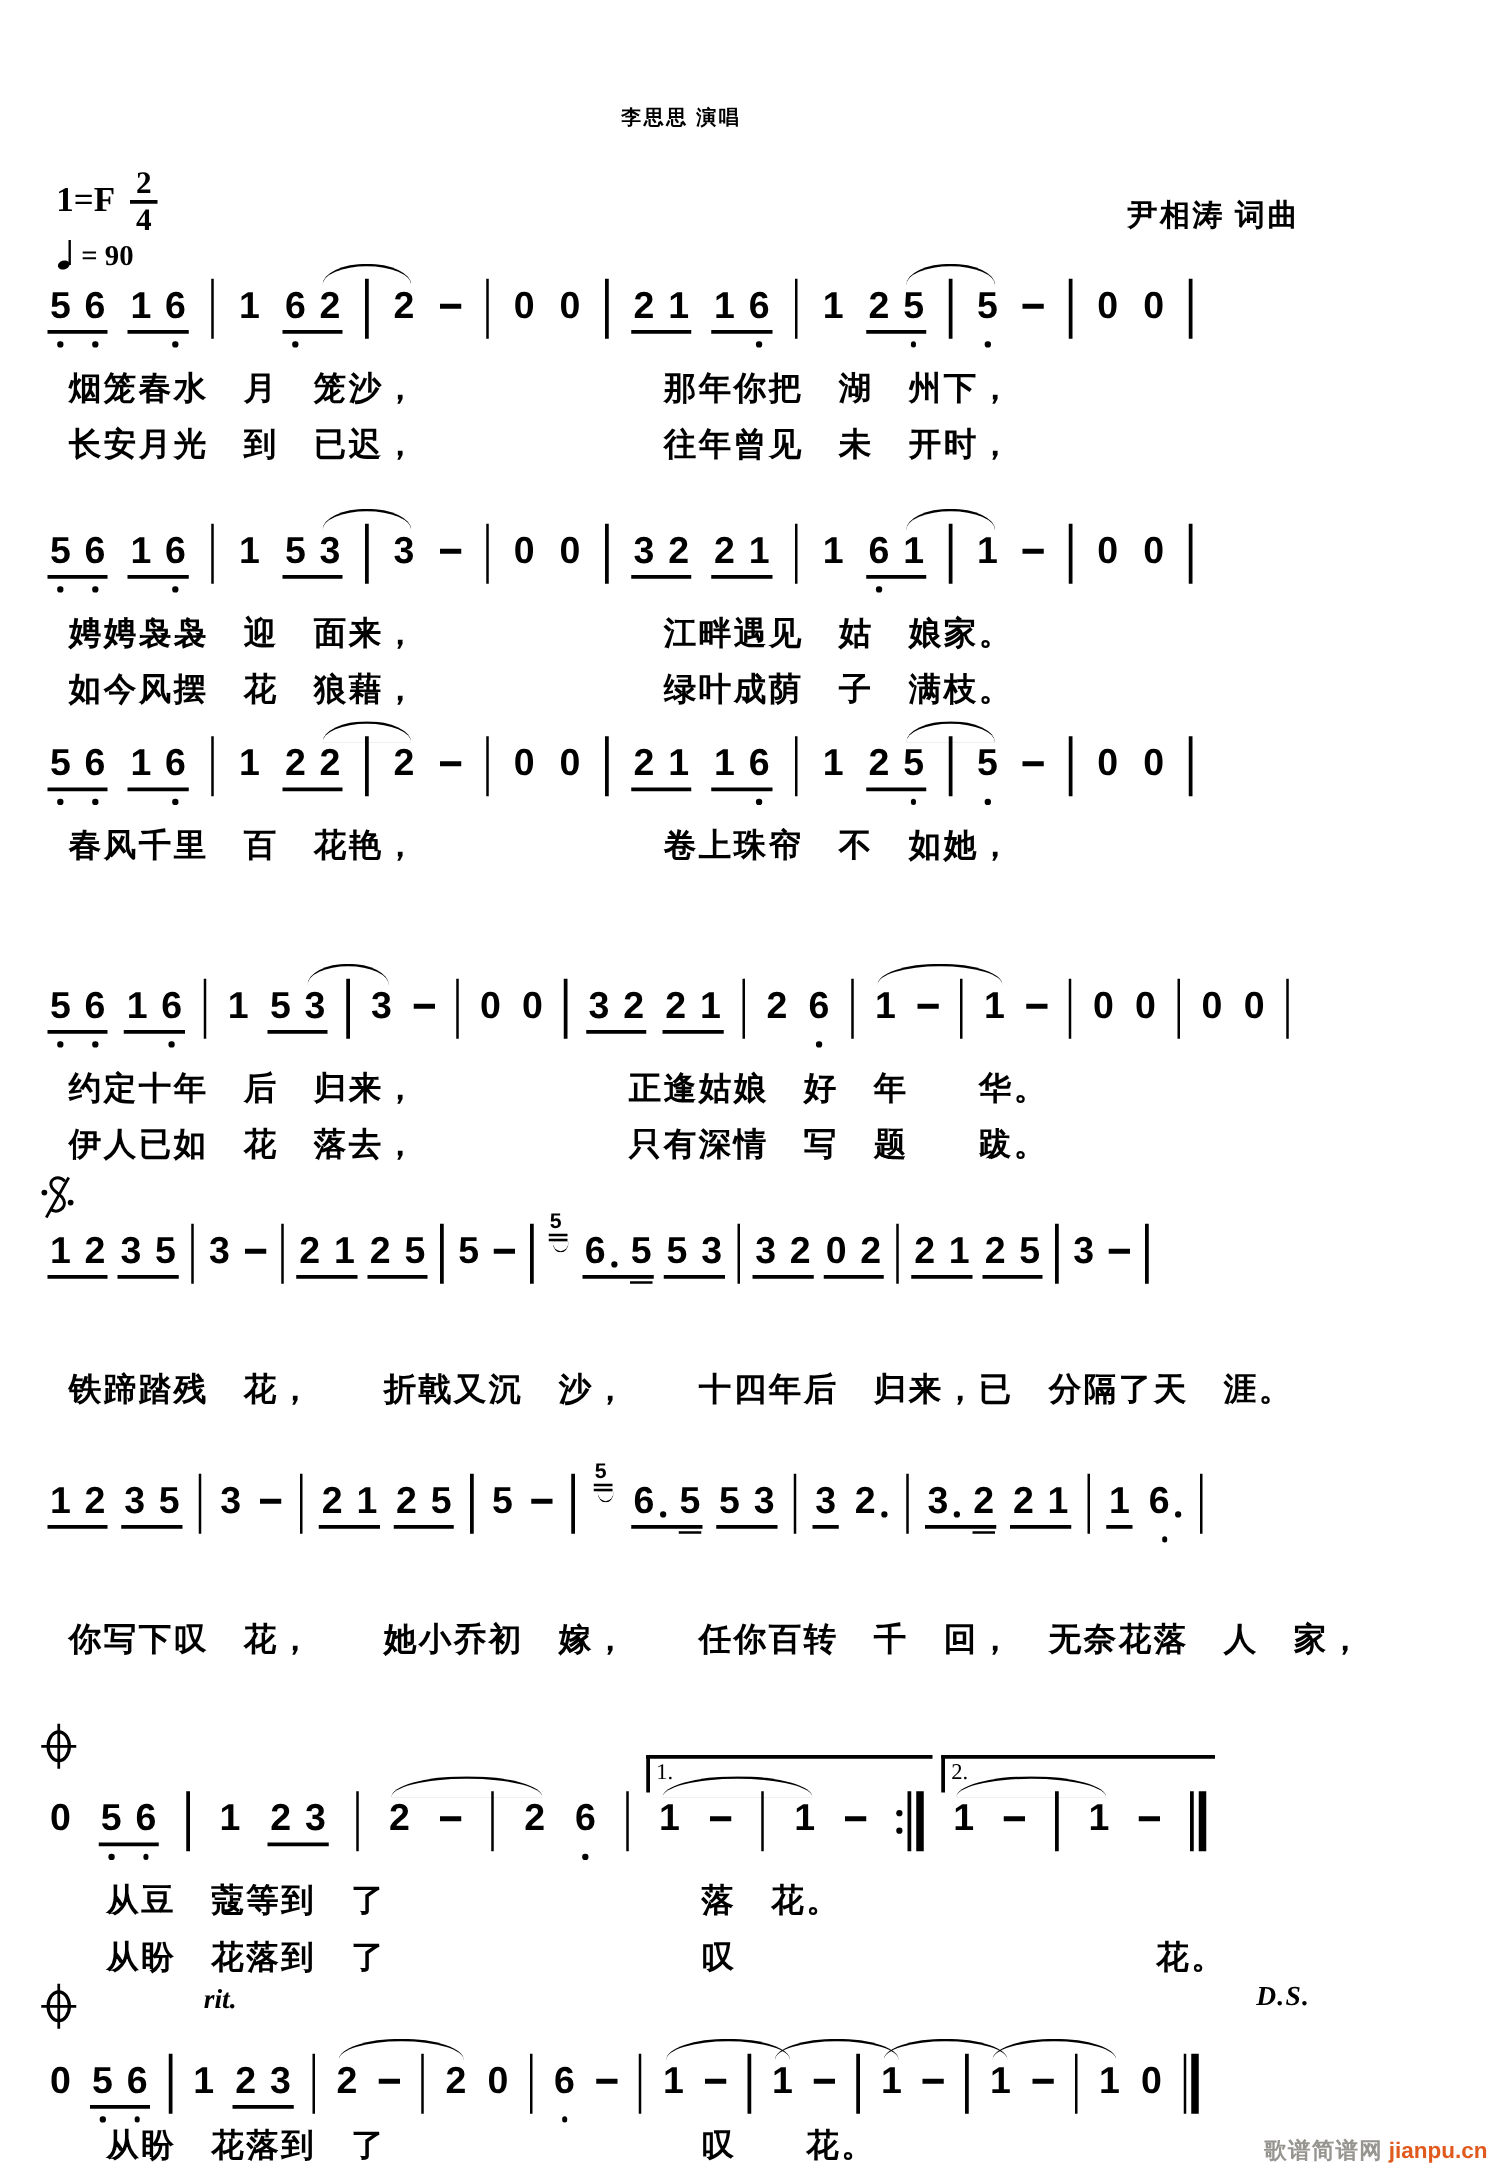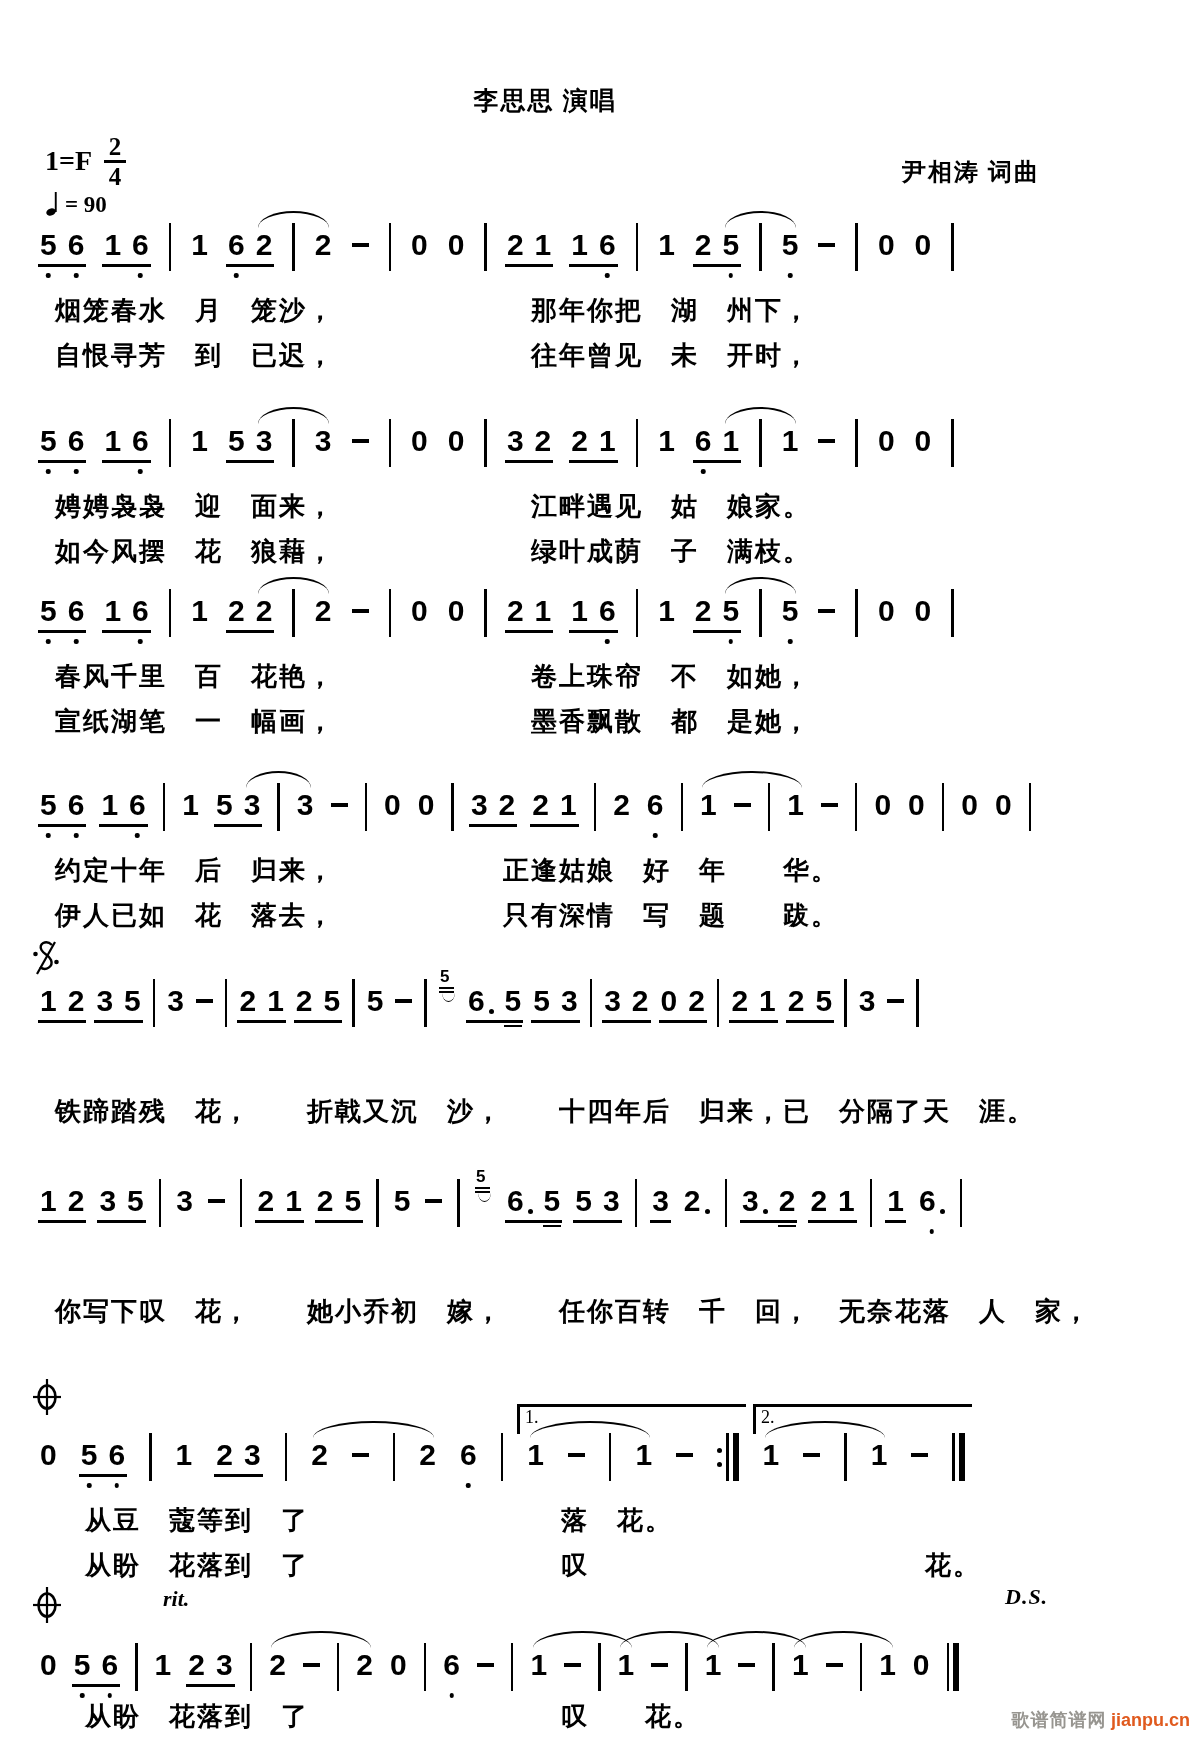--- a/index.html
+++ b/index.html
@@ -1,21 +1,21 @@
 <!DOCTYPE html>
 <html><head>
 <meta charset="utf-8">
 <style>
   html,body{margin:0;padding:0;background:#fff;}
   .sheet{position:relative;width:1200px;height:1743px;background:#ffffff;overflow:hidden;
          font-family:"Liberation Serif","DejaVu Serif",serif;color:#000;}
   .title{position:absolute;top:6px;left:0;width:1090px;text-align:center;
          font-size:52px;font-weight:700;letter-spacing:4px;}
   .subtitle{position:absolute;top:84px;left:0;width:1090px;text-align:center;
-         font-size:25px;font-weight:700;letter-spacing:2px;}
+         font-size:16px;font-weight:700;letter-spacing:2px;}
   .keysig{position:absolute;left:45px;top:134px;display:flex;align-items:center;gap:12px;
           font-size:28px;font-weight:700;}
   .frac{display:inline-flex;flex-direction:column;align-items:center;line-height:1;}
   .frac i{font-style:normal;font-size:25px;font-weight:700;line-height:25px;}
   .fbar{display:block;width:22px;height:2.5px;background:#000;margin:1px 0;}
   .credit{position:absolute;top:156px;right:160px;font-size:24px;font-weight:700;letter-spacing:2px;}
   .tempo{position:absolute;left:46px;top:190px;display:flex;align-items:flex-end;gap:5px;
          font-size:23px;font-weight:700;}
   .tempo span{line-height:24px;}
 
@@ -137,21 +137,21 @@
         <span class="num">5<span class="ldot"></span></span>
         <div class="dash"></div>
         <div class="bar"></div>
         <span class="num">0</span>
         <span class="num">0</span>
         <div class="bar"></div>
         <div class="arc" style="left: 217.969px; width: 71.1875px;"></div>
         <div class="arc" style="left: 684.844px; width: 71.1875px;"></div>
       </div>
     <div class="lyr lyr1">烟笼春水　月　笼沙，　　　　　　　那年你把　湖　州下，</div>
-    <div class="lyr lyr2">自恨寻芳　到　已迟，　　　　　　　往年曾见　未　开时，</div>
+    <div class="lyr lyr2">长安月光　到　已迟，　　　　　　　往年曾见　未　开时，</div>
   </div>
   <div class="system s1" style="top:424px">
     <div class="notes" style="gap: 20px;">
         <div class="grp">
           <span class="num">5<span class="ldot"></span></span>
           <span class="num">6<span class="ldot"></span></span>
           <span class="uline"></span>
         </div>
         <div class="grp">
           <span class="num">1</span>
@@ -249,21 +249,20 @@
         <span class="num">5<span class="ldot"></span></span>
         <div class="dash"></div>
         <div class="bar"></div>
         <span class="num">0</span>
         <span class="num">0</span>
         <div class="bar"></div>
         <div class="arc" style="left: 217.969px; width: 71.1875px;"></div>
         <div class="arc" style="left: 684.844px; width: 71.1875px;"></div>
       </div>
     <div class="lyr lyr1">春风千里　百　花艳，　　　　　　　卷上珠帘　不　如她，</div>
-    <div class="lyr lyr2">宣纸湖笔　一　幅画，　　　　　　　墨香飘散　都　是她，</div>
   </div>
   <div class="system s3" style="top:788px">
     <div class="notes" style="gap: 17px;">
         <div class="grp">
           <span class="num">5<span class="ldot"></span></span>
           <span class="num">6<span class="ldot"></span></span>
           <span class="uline"></span>
         </div>
         <div class="grp">
           <span class="num">1</span>

